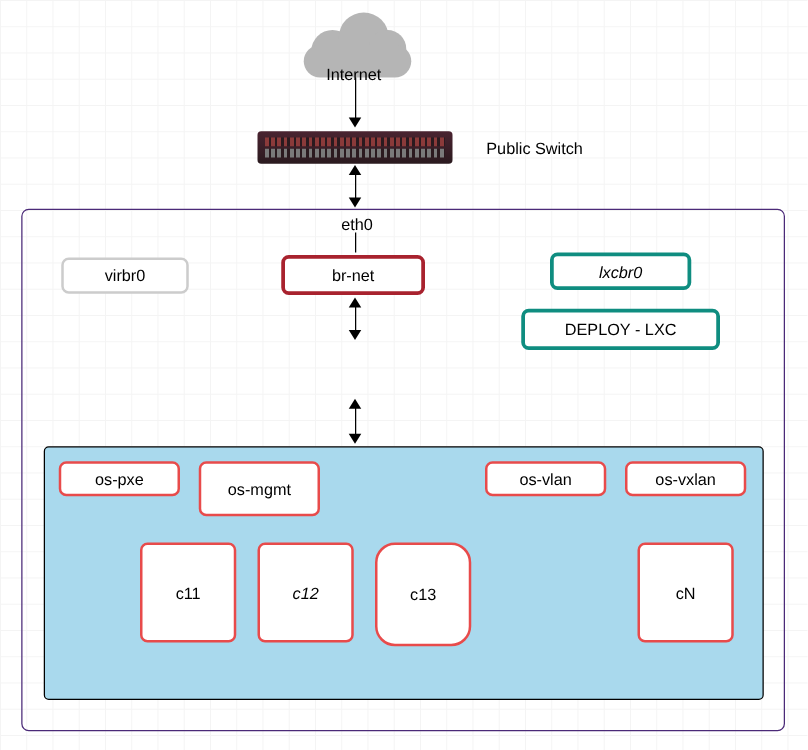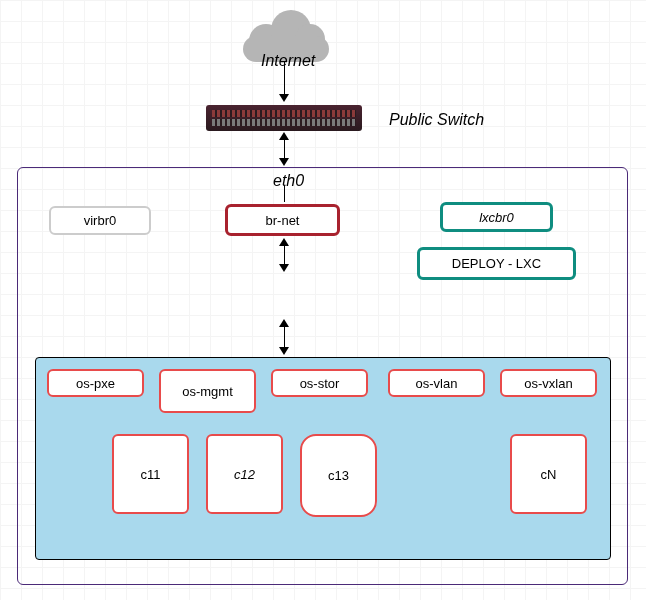--- a/index.html
+++ b/index.html
@@ -8,21 +8,21 @@
     font-family: Arial, Helvetica, sans-serif;
     background: #fff;
     background-image:
       linear-gradient(#f4f4f4 1px, transparent 1px),
       linear-gradient(90deg, #f4f4f4 1px, transparent 1px);
     background-size: 21px 21px;
     position: relative;
     overflow: hidden;
   }
   .canvas { position: relative; width: 646px; height: 600px; }
-  .label { position: absolute; font-size: 16px; color: #000; font-style: italic; }
+  .label { position: absolute; font-size: 13px; color: #000; }
   .box {
     position: absolute; background: #fff; border-radius: 6px;
     display: flex; align-items: center; justify-content: center;
     font-size: 13px; text-align: center;
   }
   .outer {
     position: absolute; border: 1.5px solid #4b2a78; border-radius: 6px;
     background: transparent;
   }
   .inner-blue {
@@ -132,23 +132,20 @@
   <div class="arrowhead-down" style="left:279px; top:347px;"></div>
 
   <div class="inner-blue" style="left:35px; top:357px; width:576px; height:203px;"></div>
 
   <div class="box redbox" style="left:47px; top:369px; width:97px; height:28px;">
     <span>os-pxe</span>
   </div>
   <div class="box redbox" style="left:159px; top:369px; width:97px; height:44px;">
     <span>os-mgmt</span>
   </div>
-  <div class="box redbox" style="left:271px; top:369px; width:97px; height:28px;">
-    <span>os-stor</span>
-  </div>
   <div class="box redbox" style="left:388px; top:369px; width:97px; height:28px;">
     <span>os-vlan</span>
   </div>
   <div class="box redbox" style="left:500px; top:369px; width:97px; height:28px;">
     <span>os-vxlan</span>
   </div>
 
   <div class="box cbox" style="left:112px; top:434px; width:77px; height:80px;">
     <span>c11</span>
   </div>

